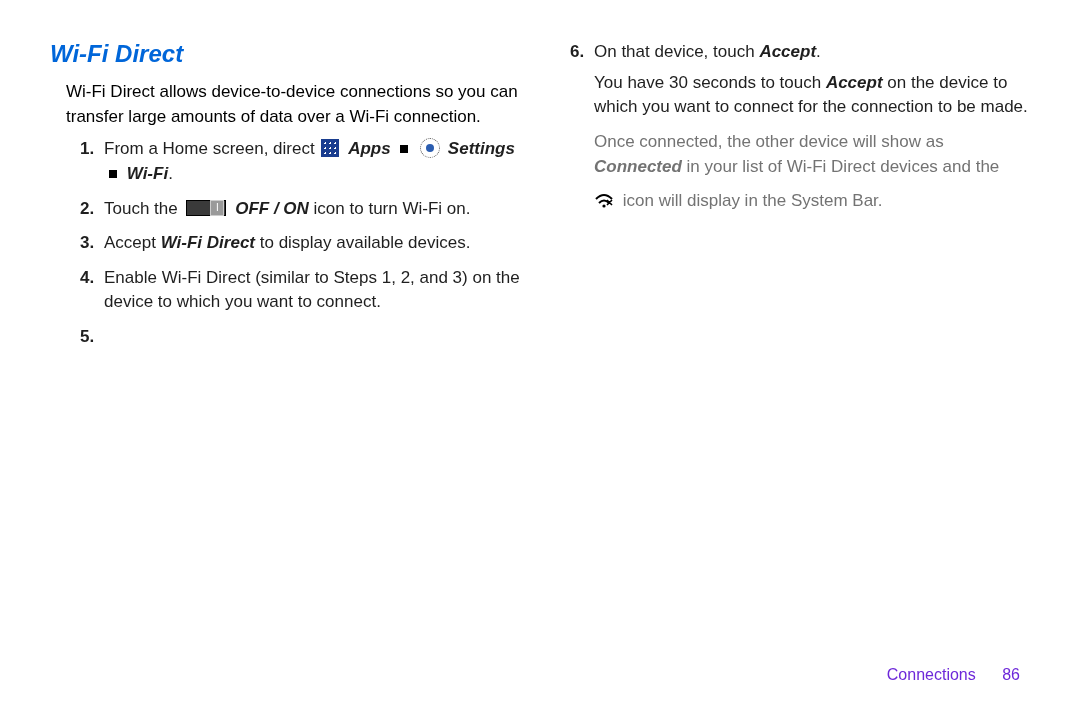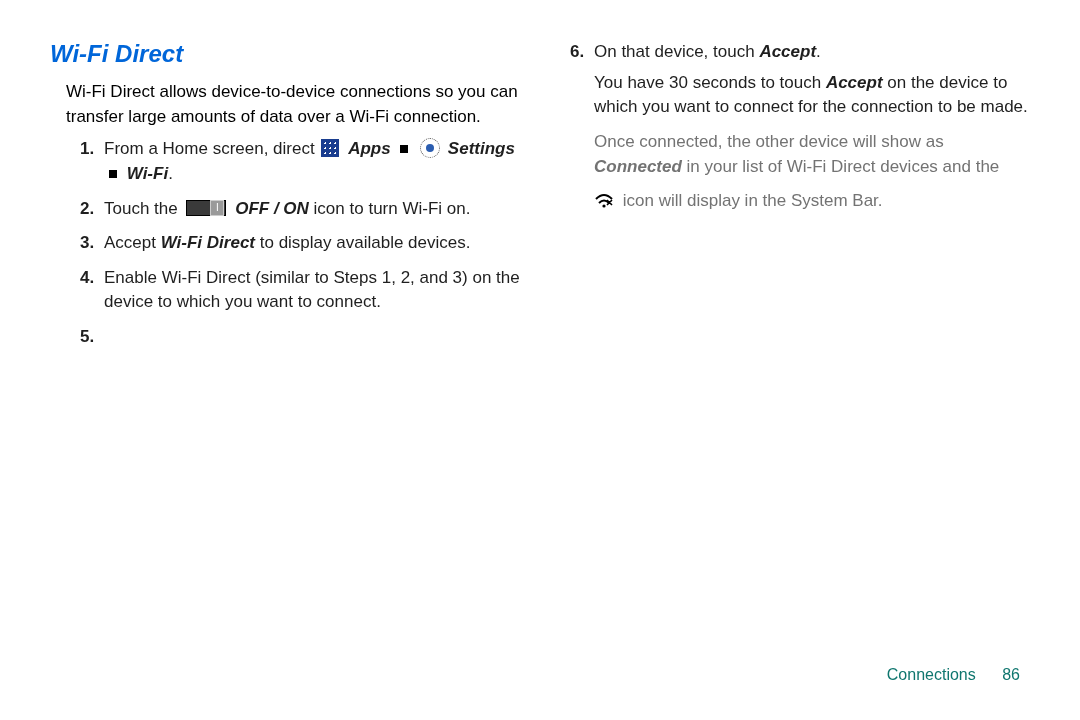--- a/index.html
+++ b/index.html
@@ -149,21 +149,21 @@
     .wifidirect-icon {
       display: inline-block;
       vertical-align: -3px;
       margin: 0 4px 0 0;
     }
     .footer {
       position: absolute;
       bottom: 36px;
       right: 60px;
       font-size: 16px;
-      color: #0f766e;
+      color: #6d28d9;
     }
     .footer .label { margin-right: 22px; }
   </style>
 </head>
 <body>
 
 <div class="content">
   <div class="column">
     <h2 class="section-title">Wi-Fi Direct</h2>
     <p class="intro">Wi-Fi Direct allows device-to-device connections so you can transfer large amounts of data over a Wi-Fi connection.</p>

